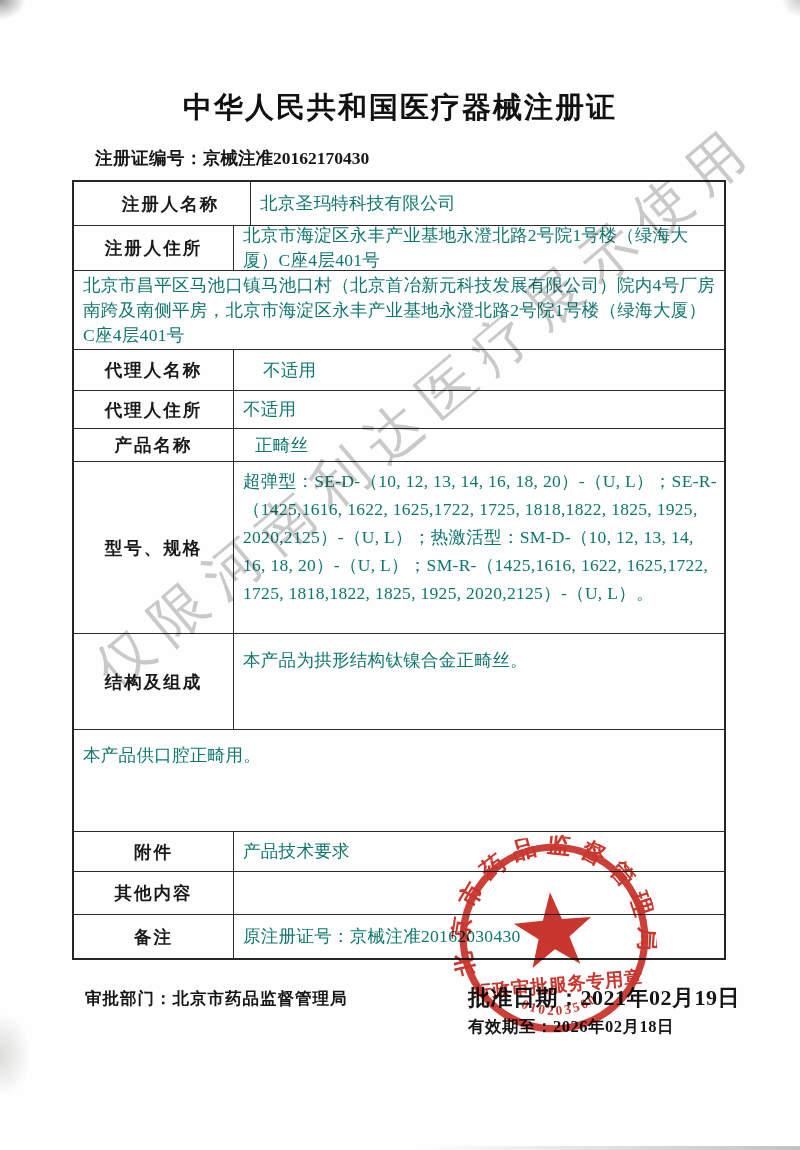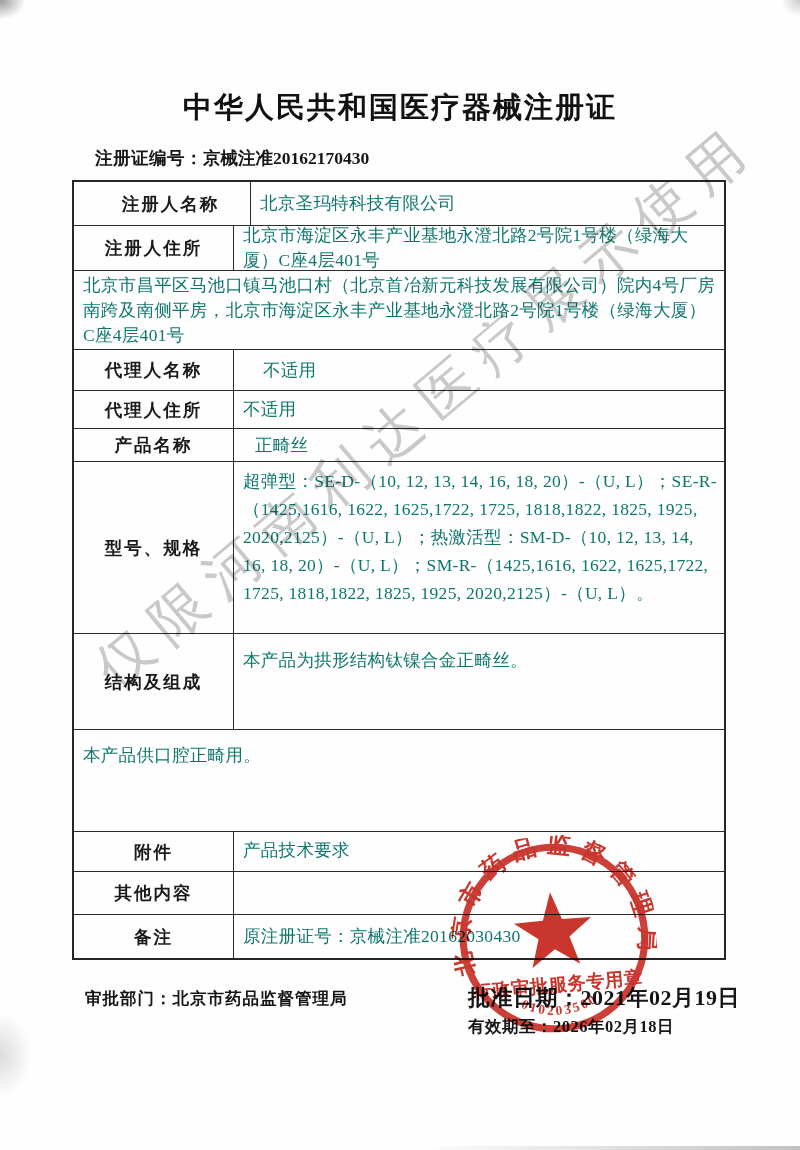--- a/index.html
+++ b/index.html
@@ -43,21 +43,21 @@
   }
   .cell-value{
     flex:1;box-sizing:border-box;padding:2px 6px 2px 9px;
     display:flex;align-items:center;
     font-size:17.5px;line-height:25px;letter-spacing:0.3px;color:#0f766e;
     font-weight:500;
   }
   .r1{height:43px;} .r2{height:45px;} .r3{height:79px;}
   .r4{height:41px;gap:20px;} .r5{height:38px;} .r6{height:33px;gap:12px;}
   .r7{height:172px;} .r8{height:96px;} .r9{height:102px;}
-  .r10{height:40px;font-family:Liberation Mono, monospace;} .r11{height:43px;} .r12{height:44px;}
+  .r10{height:40px;} .r11{height:43px;} .r12{height:44px;}
   .r7 .cell-value{align-items:flex-start;padding-top:5px;line-height:28px;}
   .r8 .cell-value{align-items:flex-start;padding-top:14px;}
   .r9 .cell-value{align-items:flex-start;padding-top:13px;}
   .r3 .cell-value{line-height:25px;}
 
   .footer-dept{
     position:absolute;left:85px;top:988px;font-size:16.5px;font-weight:700;
     letter-spacing:1px;color:#151515;
   }
   .footer-date1{

